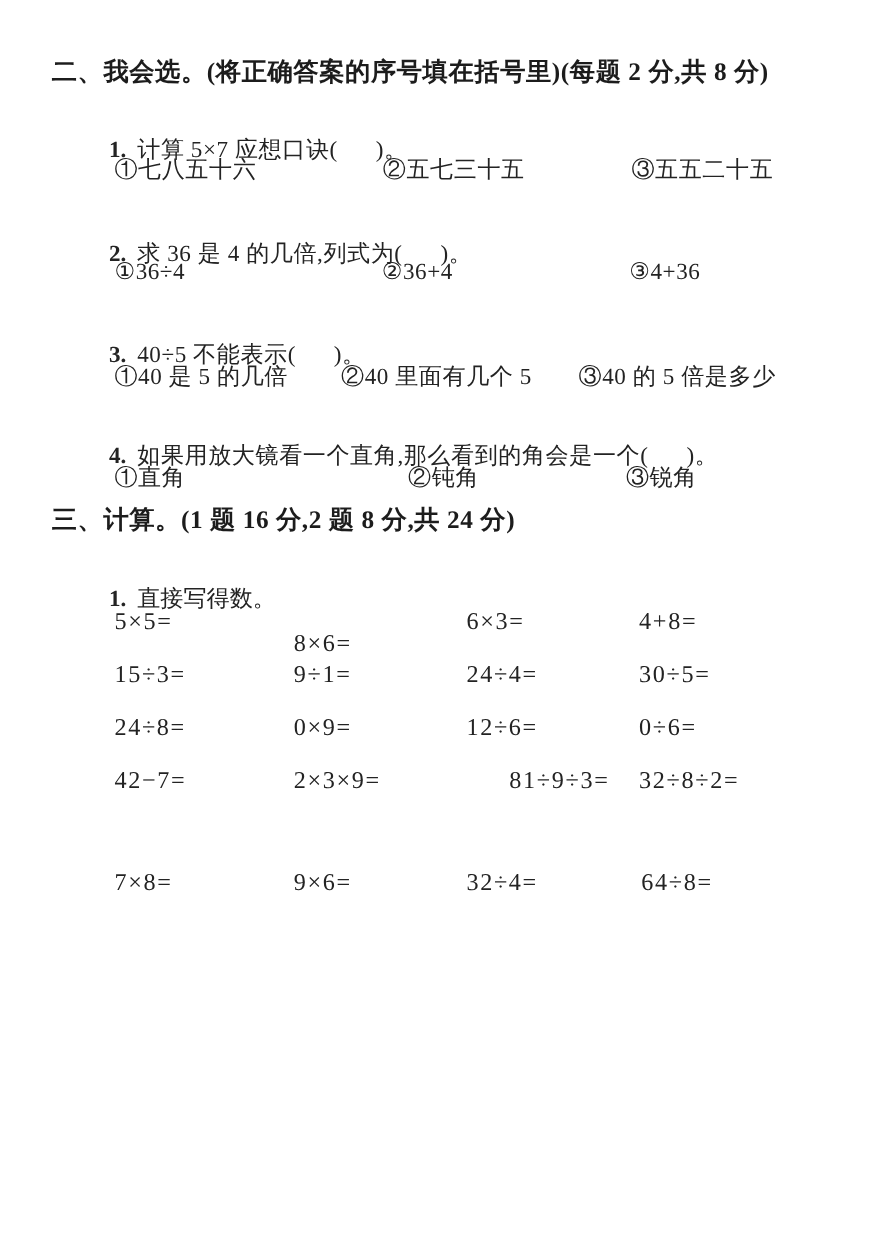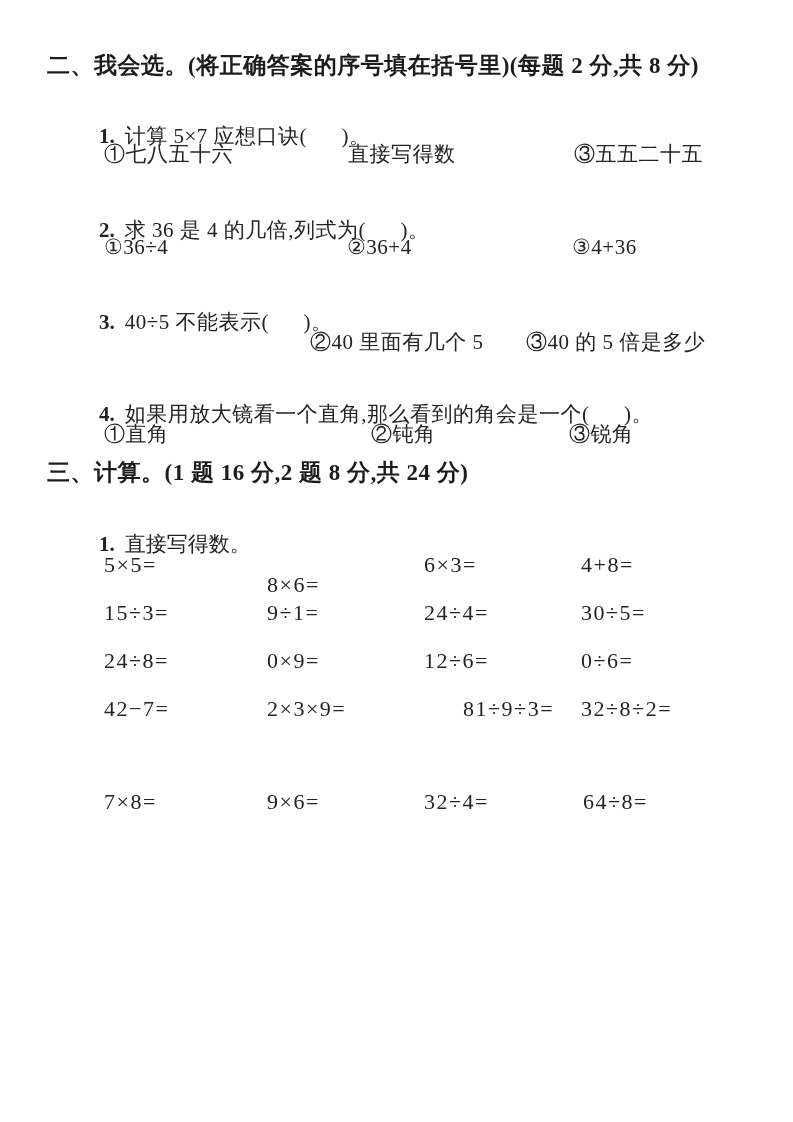--- a/index.html
+++ b/index.html
@@ -73,37 +73,38 @@
 
 <div class="page">
 
   <div class="abs heading" style="left:47px; top:50px;">二、我会选。(将正确答案的序号填在括号里)(每题 2 分,共 8 分)</div>
 
   <div class="abs qline" style="left:78px; top:97px;">
     <span class="qnum">1.</span><span class="qstem">计算 5×7 应想口诀(      )。</span>
   </div>
   <div class="optrow" style="top:140px;">
     <span class="opt" style="left:104px;">①七八五十六</span>
-    <span class="opt" style="left:348px;">直接写得数</span>
+    <span class="opt" style="left:348px;">②五七三十五</span>
     <span class="opt" style="left:574px;">③五五二十五</span>
   </div>
 
   <div class="abs qline" style="left:78px; top:191px;">
     <span class="qnum">2.</span><span class="qstem">求 36 是 4 的几倍,列式为(      )。</span>
   </div>
   <div class="optrow" style="top:235px;">
     <span class="opt" style="left:104px;">①36÷4</span>
     <span class="opt" style="left:347px;">②36+4</span>
     <span class="opt" style="left:572px;">③4+36</span>
   </div>
 
   <div class="abs qline" style="left:78px; top:283px;">
     <span class="qnum">3.</span><span class="qstem">40÷5 不能表示(      )。</span>
   </div>
   <div class="optrow" style="top:328px;">
+    <span class="opt" style="left:104px;">①40 是 5 的几倍</span>
     <span class="opt" style="left:310px;">②40 里面有几个 5</span>
     <span class="opt" style="left:526px;">③40 的 5 倍是多少</span>
   </div>
 
   <div class="abs qline" style="left:78px; top:375px;">
     <span class="qnum">4.</span><span class="qstem">如果用放大镜看一个直角,那么看到的角会是一个(      )。</span>
   </div>
   <div class="optrow" style="top:420px;">
     <span class="opt" style="left:104px;">①直角</span>
     <span class="opt" style="left:351px;margin-left:20px;">②钝角</span>

